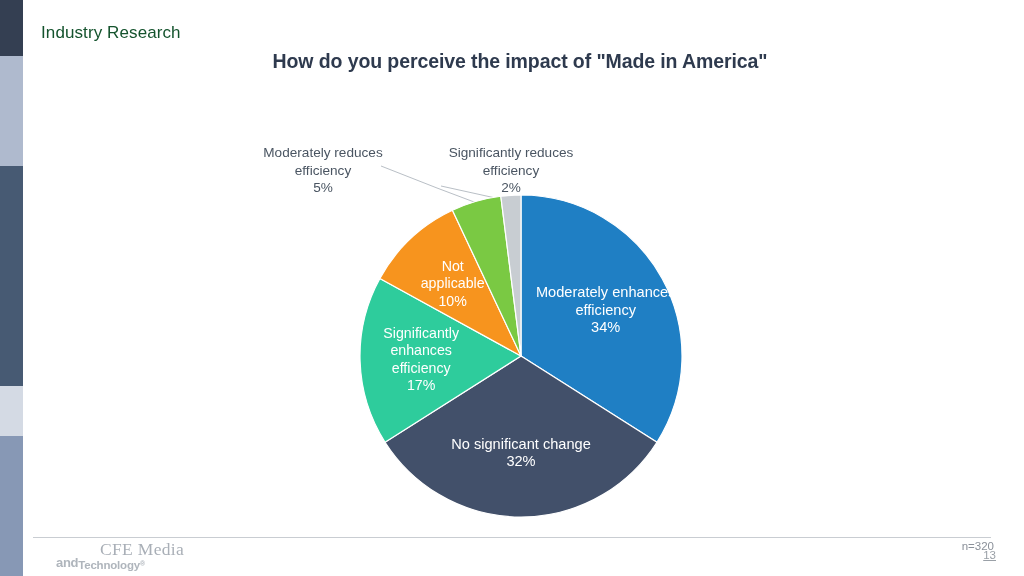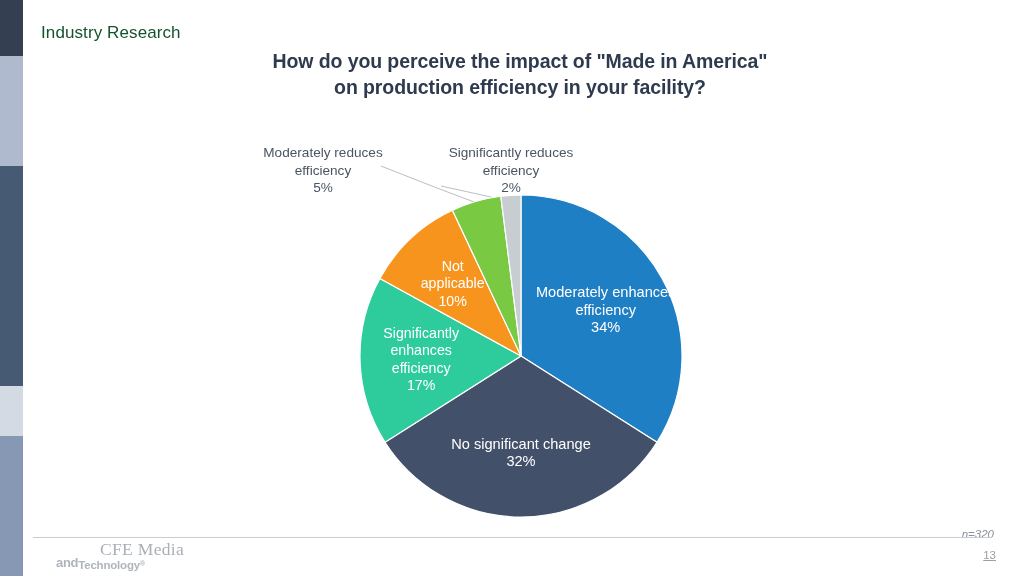--- a/index.html
+++ b/index.html
@@ -75,23 +75,22 @@
     font-size: 13.6px;
     fill: #4A5562;
   }
 
   .leader { stroke: #B9BFC6; stroke-width: 1; fill: none; }
 
   
   #sample-size {
     position: absolute;
     right: 30px;
-    top: 528px;
+    top: 540px;
     font-size: 11.5px;
-    font-style: italic;
     color: #8A9099;
   }
 
   
   #footer-rule {
     position: absolute;
     left: 33px;
     top: 537px;
     width: 958px;
     height: 1px;
@@ -149,21 +148,20 @@
   <div class="seg" style="height:110px;background:#AFBACE;"></div>
   <div class="seg" style="height:220px;background:#475A73;"></div>
   <div class="seg" style="height:50px;background:#D4DAE4;"></div>
   <div class="seg" style="height:140px;background:#8798B5;"></div>
 </div>
 
 <div id="eyebrow">Industry Research</div>
 
 <div id="slide-title">
   <div>How do you perceive the impact of "Made in America"</div>
-  <div>on production efficiency in your facility?</div>
 </div>
 
 <div id="chart-area">
   <svg id="chart-svg" width="1024" height="576" viewBox="0 0 1024 576">
     <g id="leaders">
         <path d="M 381 166 L 437 188 L 476.5 202.9" class="leader"></path>
         <path d="M 441 186 L 500 199 L 511.0 196.9" class="leader"></path>
       </g>
     <g id="slices">
         <path d="M 521 356 L 521.00 195.00 A 161 161 0 0 1 656.94 442.27 Z" fill="#1F7FC4" class="pie-slice"></path>

